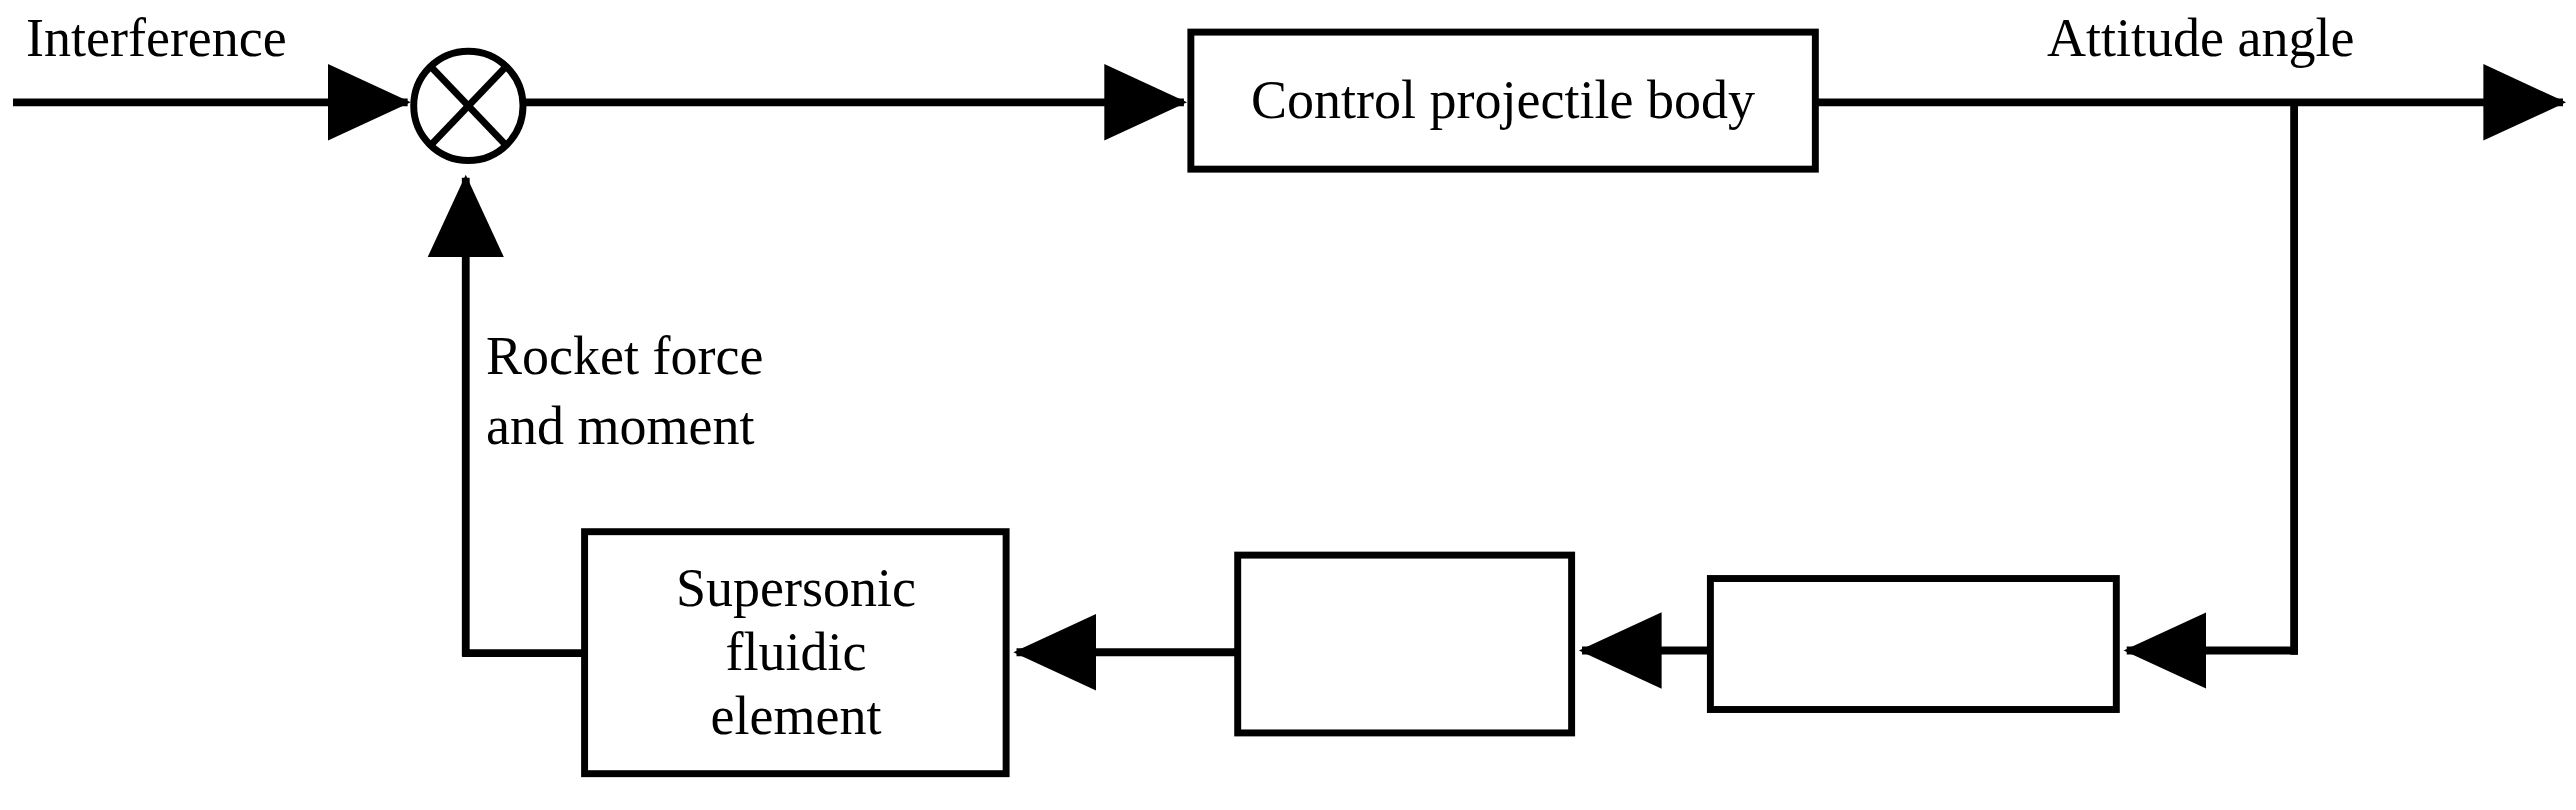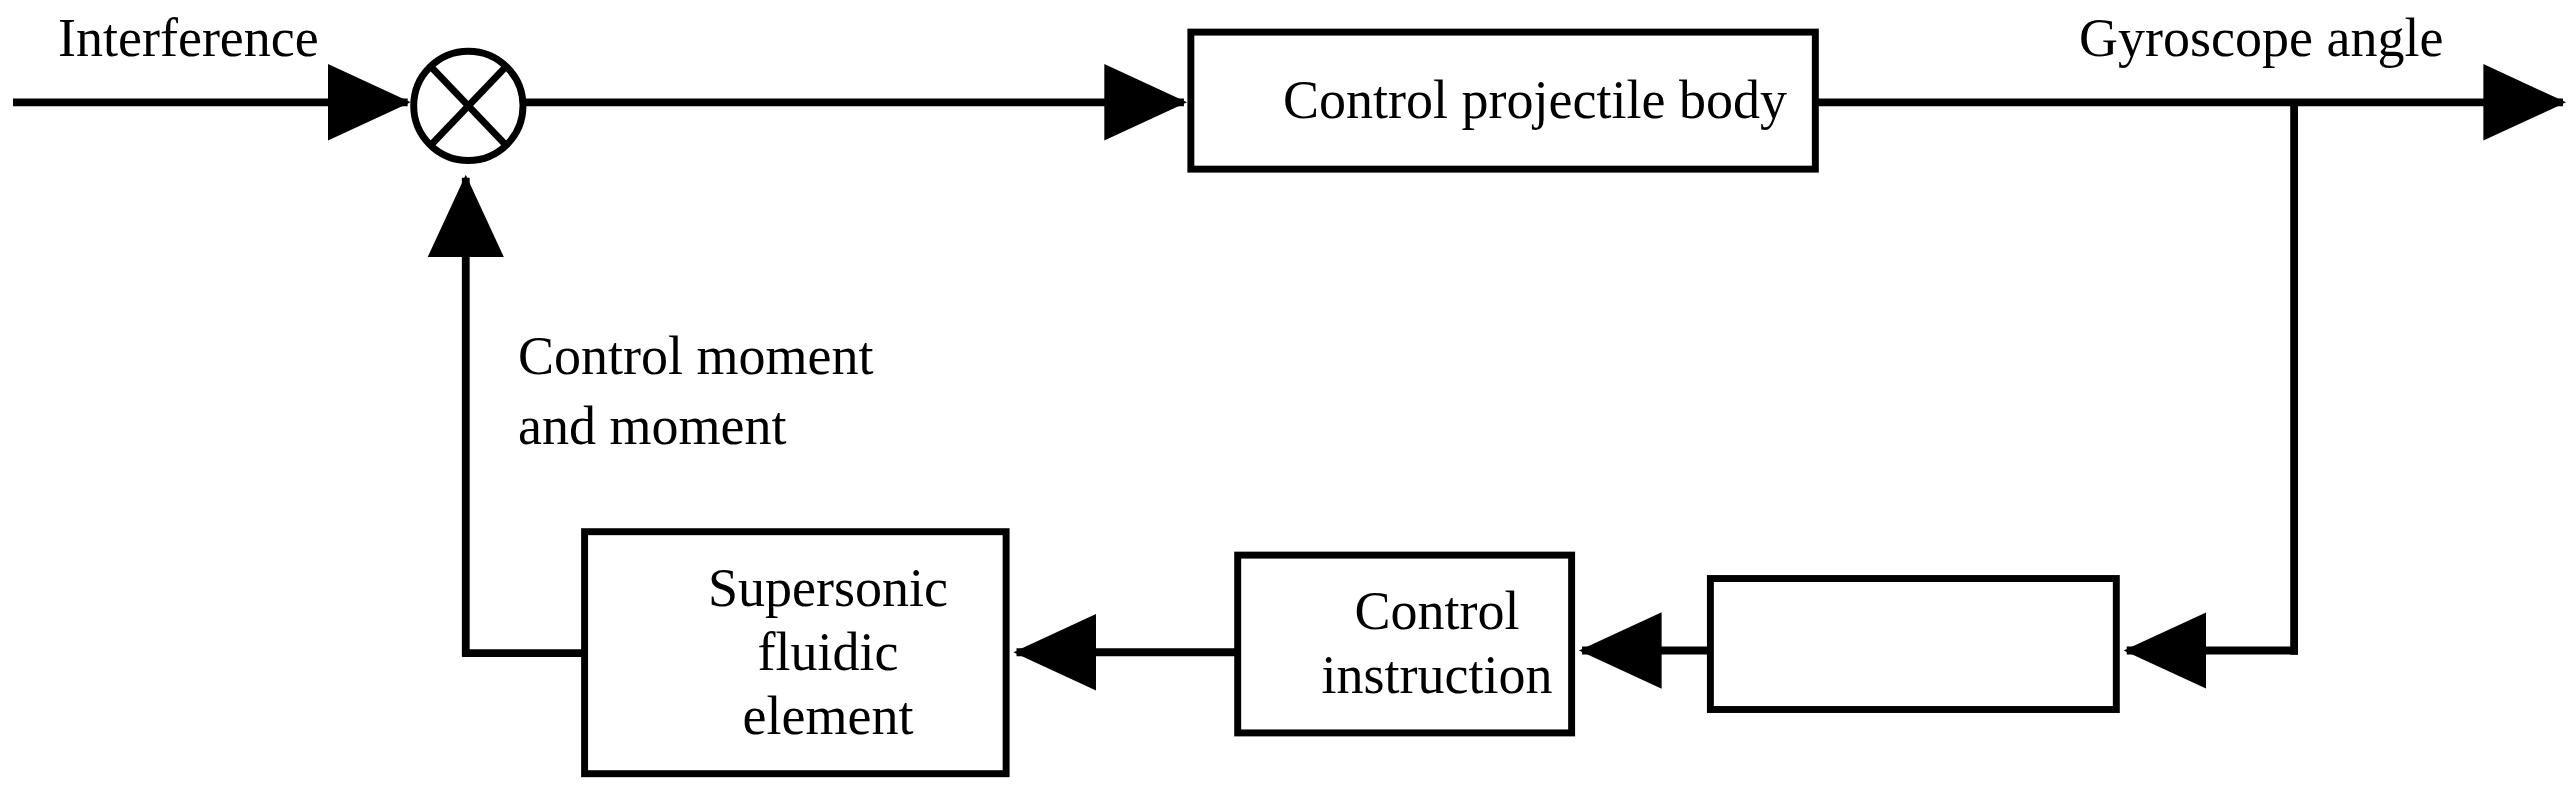--- a/index.html
+++ b/index.html
@@ -30,21 +30,20 @@
     position: absolute;
     font-family: "Liberation Serif", "DejaVu Serif", serif;
     color: #000000;
     text-align: center;
     line-height: 1.18;
     white-space: pre-line;
     pointer-events: none;
     display: flex;
     align-items: center;
     justify-content: center;
-    margin-left: 32px;
   }
   .free-text {
     display: block;
     text-align: left;
     white-space: pre-line;
   }
 </style>
 </head>
 <body>
 
@@ -84,25 +83,23 @@
     <rect x="1427" y="640" width="385" height="205" fill="#ffffff" stroke="#000000" stroke-width="8"></rect>
     <rect x="1972" y="667" width="468" height="151" fill="#ffffff" stroke="#000000" stroke-width="8"></rect>
   </svg>
 
   <div class="blk-text" style="left:1191px; top:32px; width:624px; height:137px; font-size:54px;">Control projectile body</div>
 
   <div class="blk-text" style="left:585px; top:532px; width:422px; height:242px; font-size:54px;">Supersonic
 fluidic
 element</div>
 
-  <div class="blk-text" style="left:1238px; top:555px; width:334px; height:178px; font-size:54px;">Control
-instruction</div>
 
 
   <div class="free-text" style="left:26px; top:7px; font-size:54px;">Interference</div>
 
-  <div class="free-text" style="left:2047px; top:7px; font-size:54px;">Gyroscope angle</div>
+  <div class="free-text" style="left:2047px; top:7px; font-size:54px;">Attitude angle</div>
 
-  <div class="free-text" style="left:486px; top:321px; font-size:54px; line-height:1.30;">Control moment
+  <div class="free-text" style="left:486px; top:321px; font-size:54px; line-height:1.30;">Rocket force
 and moment</div>
 
 </div>
 
 
 </body></html>

